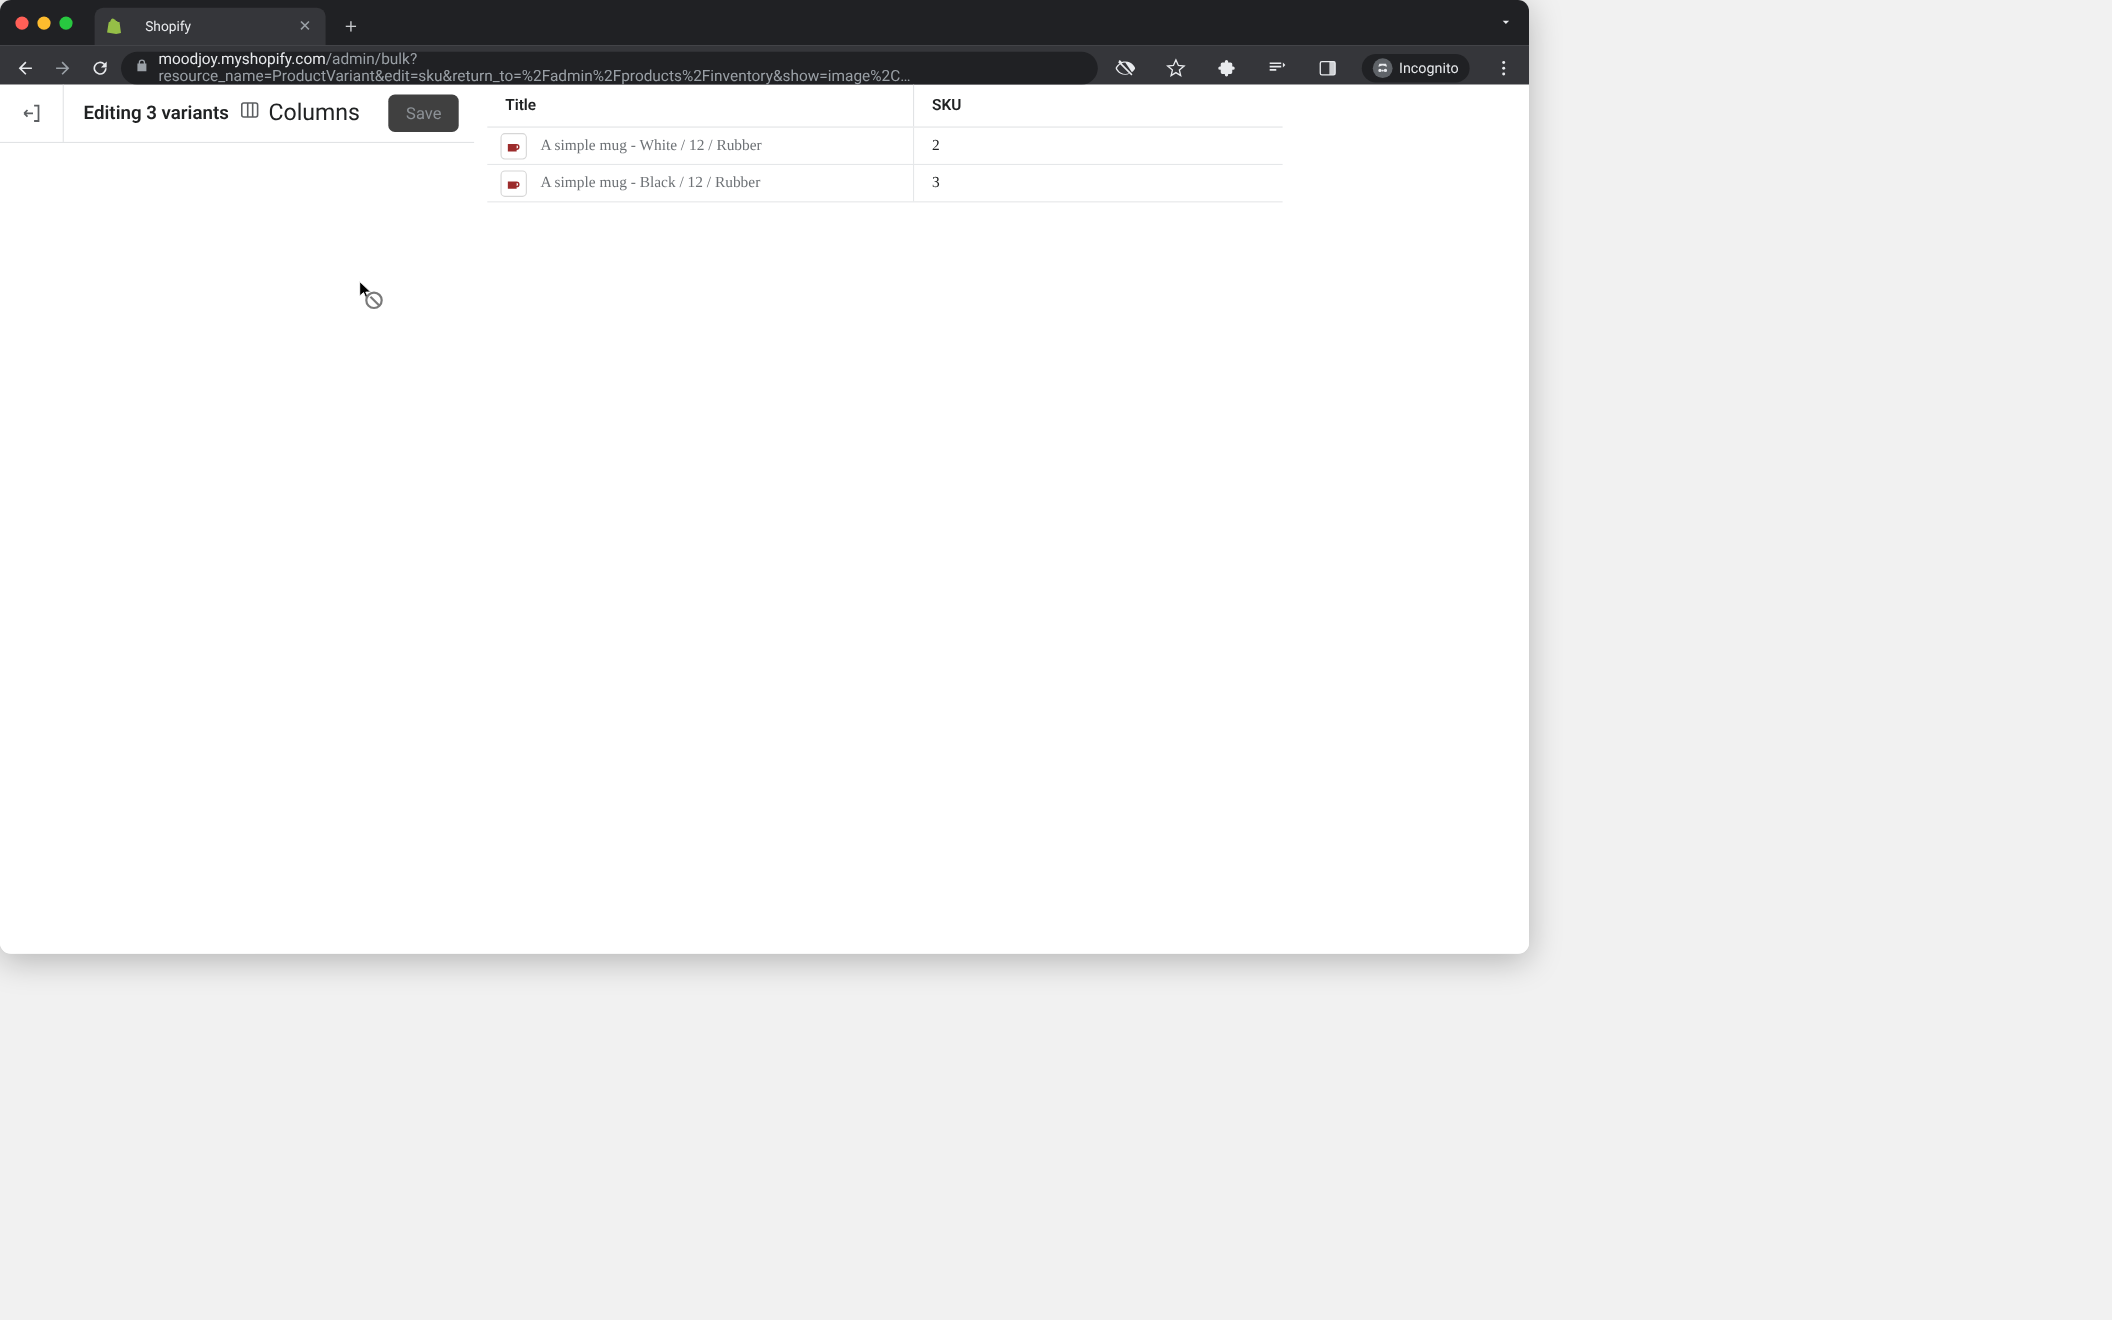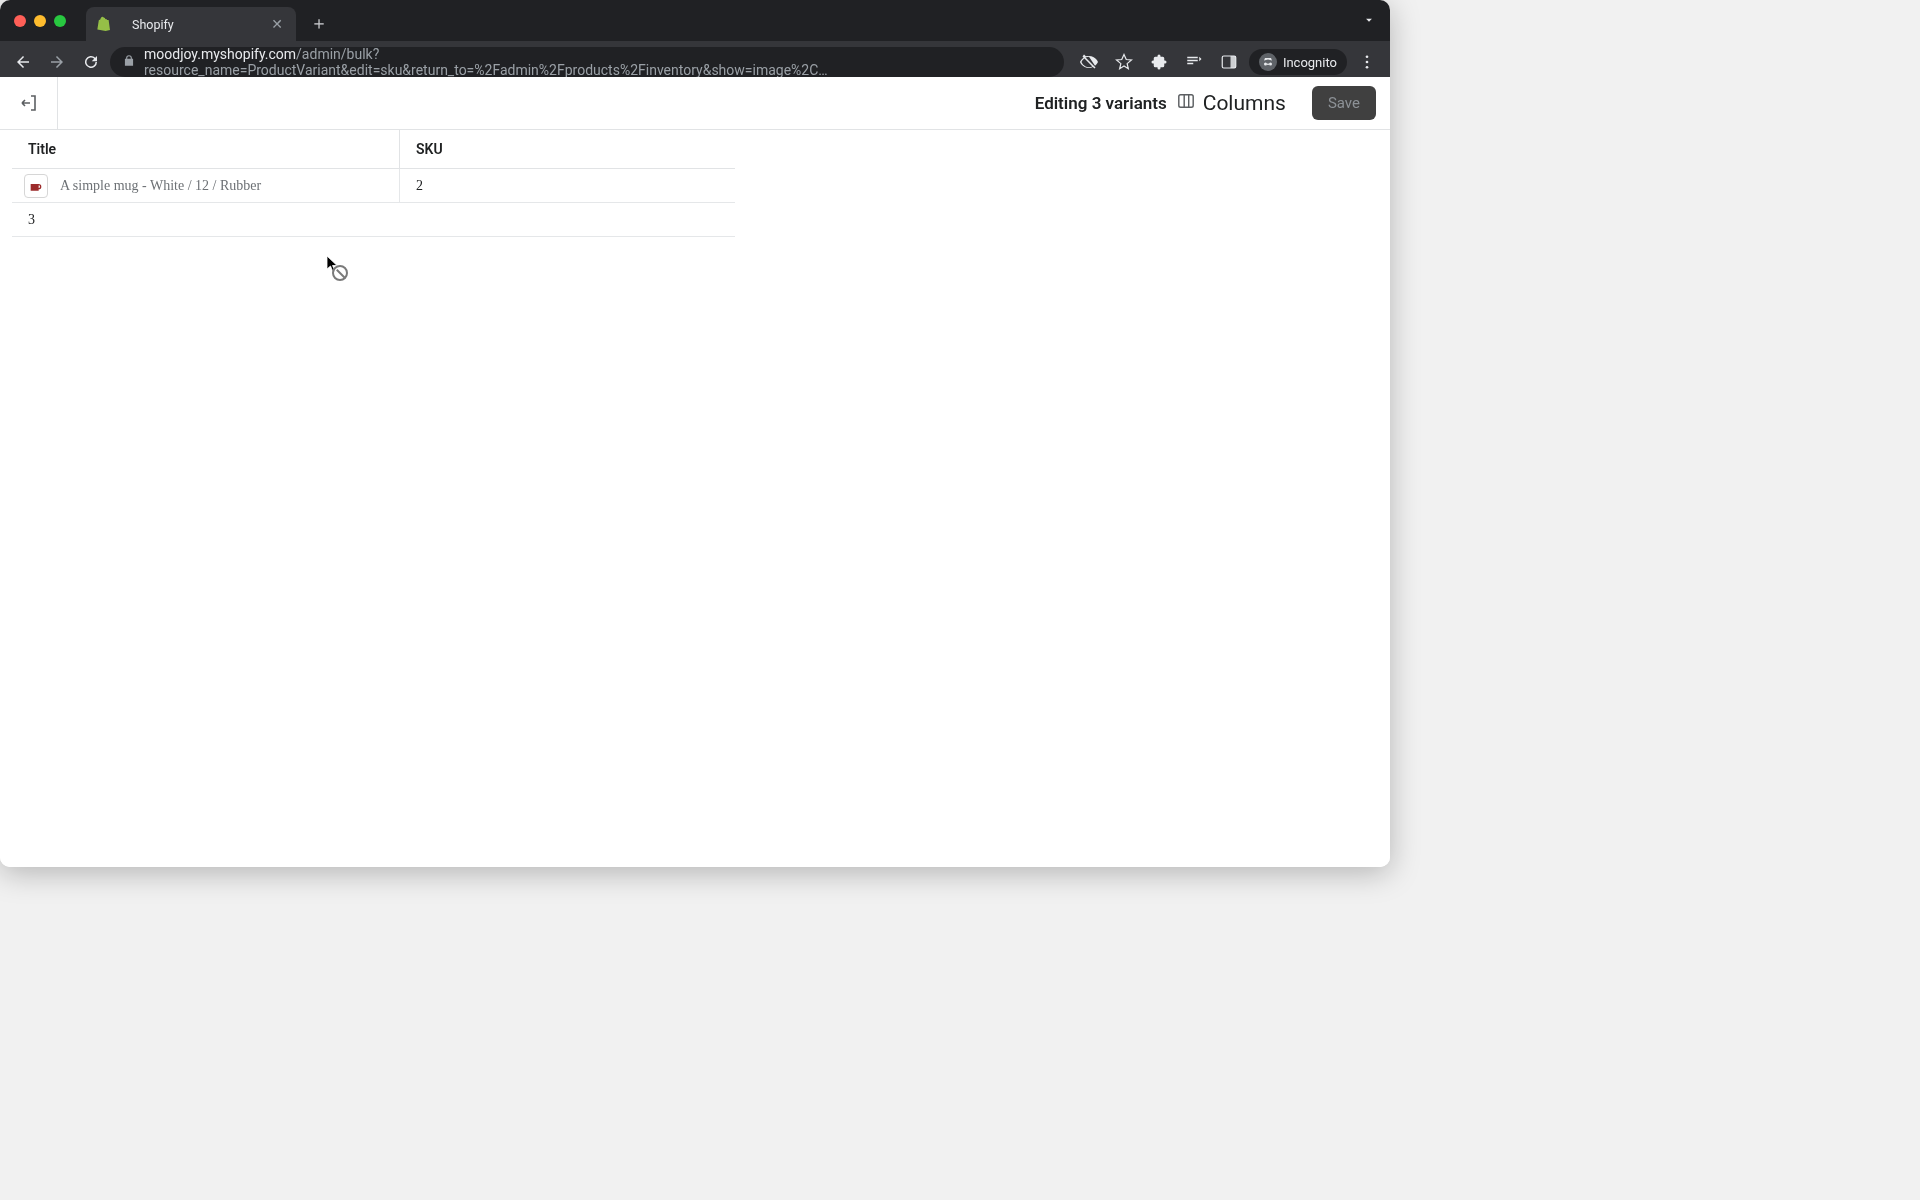--- a/index.html
+++ b/index.html
@@ -81,40 +81,40 @@
     display:flex; align-items:center;
     padding: 0 12px;
     gap:8px;
     color:#cfcfcf;
     font-size:14px;
     overflow:hidden;
   }
   .addr .lock { color:#9aa0a6; }
   .addr .host { color:#e8eaed; }
   .addr .path { color:#9aa0a6; }
-  .toolbar .right-icons { display:flex; align-items:center; gap:5px; margin-left:6px; }
+  .toolbar .right-icons { display:flex; align-items:center; gap:16px; margin-left:6px; }
   .toolbar .right-icons .ic {
     width:30px; height:30px; display:flex; align-items:center; justify-content:center; color:#e8eaed;
   }
   .incognito-chip {
     display:flex; align-items:center; gap:6px;
     background:#202124; border-radius:16px; padding:4px 10px;
     font-size:13px; color:#e8eaed;
   }
   .incognito-chip .mask {
     width:18px; height:18px; border-radius:50%; background:#5f6368;
     display:flex; align-items:center; justify-content:center;
   }
 
   
   .page {
     position: relative;
     background: #fff;
     height: calc(100% - 77px);
-    display: flex; flex-direction: column; text-align: right;
+    display: flex; 
   }
 
   
   .page-header {
     height: 53px;
     border-bottom: 1px solid #e1e3e5;
     display:flex; align-items:center;
     padding: 0 14px 0 0;
   }
   .back-cell {
@@ -332,20 +332,28 @@
             <svg viewBox="0 0 24 24">
                 <path fill="#9c2b2b" d="M4 9h12a4 4 0 0 1 0 8v2H4V9zm12 2v4a2 2 0 1 0 0-4z"></path>
               </svg>
           </span>
           <span>A simple mug - White / 12 / Rubber</span>
         </div>
         <div class="cell-sku">2</div>
       </div>
 
       <div class="grid-row">
+        <div class="cell-title">
+          <span class="thumb">
+            <svg viewBox="0 0 24 24">
+                <path fill="#9c2b2b" d="M4 9h12a4 4 0 0 1 0 8v2H4V9zm12 2v4a2 2 0 1 0 0-4z"></path>
+              </svg>
+          </span>
+          <span>A simple mug - Black / 12 / Rubber</span>
+        </div>
         <div class="cell-sku">3</div>
       </div>
 
     </div>
 
     <div class="cursor-overlay">
       <svg class="arrow" width="14" height="18" viewBox="0 0 14 18">
         <path d="M1 1 L1 14 L4.5 11 L7 17 L9 16 L6.5 10.5 L11 10.5 Z" fill="#000" stroke="#fff" stroke-width="0.8"></path>
       </svg>
       <div class="nodrop"></div>

